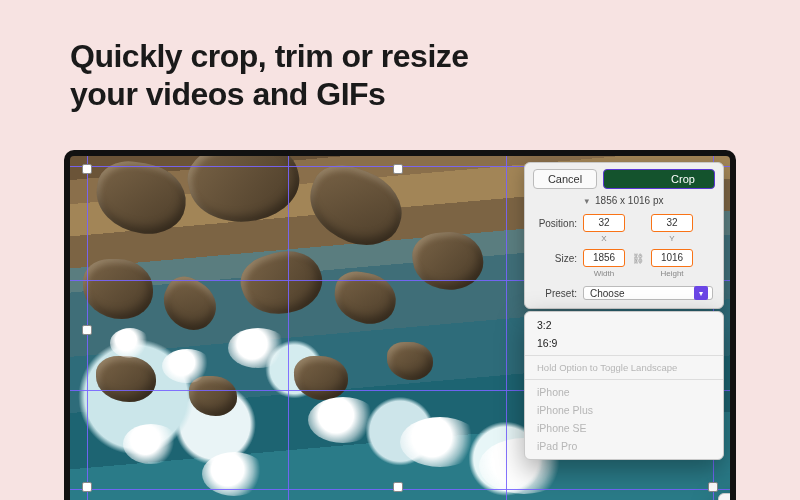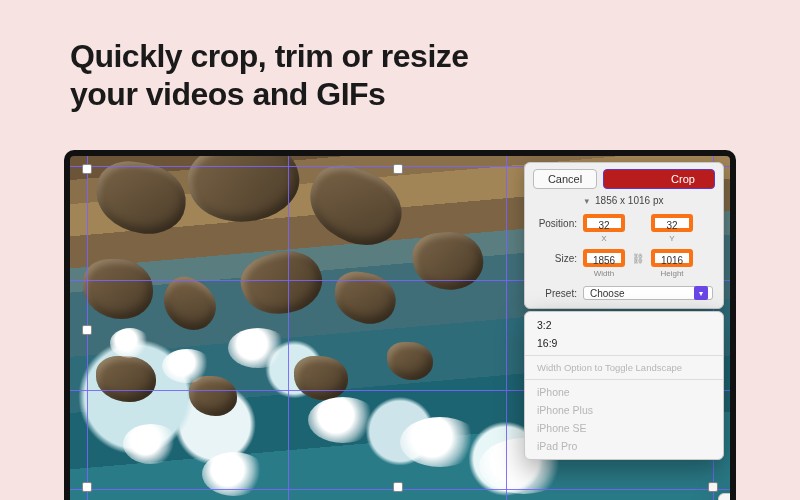--- a/index.html
+++ b/index.html
@@ -88,37 +88,37 @@
     display:flex; gap:6px; padding:6px 8px 4px 8px;
   }
   .btn {
     flex:1; text-align:center;
     font-size:11px; padding:3px 0;
     border-radius:4px;
     border:1px solid #bbb;
     background:#fafafa;
   }
   .btn.primary {
-    background:#b91c1c; color:#fff; border-color:#5b38d4;padding-left:48px;
+    background:#14532d; color:#fff; border-color:#5b38d4;padding-left:48px;
   }
   .dim-row {
     display:flex; align-items:center; justify-content:center;
     gap:4px; padding:2px 8px 6px 8px;
     color:#444; font-size:10px;
   }
   .chev { font-size:9px; color:#777; margin-right:2px; }
 
   .field-row {
     display:flex; align-items:center; gap:6px;
     padding:2px 10px;
   }
   .field-label { width:42px; text-align:right; color:#444; font-size:10px; }
   .num-input {
     width:42px; height:18px;
-    background:#fff; border:4px solid #f97316; border-radius:3px;
+    background:#fff; border:1px solid #f97316; border-radius:3px;
     font-size:10px; text-align:center; line-height:16px;
   }
   .sublabels { display:flex; gap:6px; padding:0 10px 4px 58px; }
   .sublabel { width:42px; text-align:center; font-size:8px; color:#888; }
   .link-icon { width:14px; text-align:center; color:#888; font-size:10px; }
 
   .preset-row { display:flex; align-items:center; gap:6px; padding:4px 10px 8px 10px; }
   .preset-select {
     flex:1; height:14px;
     background:#fff; border:1px solid #bbb; border-radius:3px;
@@ -259,21 +259,21 @@
           </div>
         </div>
       </div>
 
       <div class="menu" style="top: 155px;">
         <div>
             <div class="menu-item">3:2</div>
             <div class="menu-item">16:9</div>
           </div>
         <div class="menu-sep"></div>
-        <div class="menu-hint">Width Option to Toggle Landscape</div>
+        <div class="menu-hint">Hold Option to Toggle Landscape</div>
         <div class="menu-sep"></div>
         <div>
             <div class="menu-item disabled">iPhone</div>
             <div class="menu-item disabled">iPhone Plus</div>
             <div class="menu-item disabled">iPhone SE</div>
             <div class="menu-item disabled">iPad Pro</div>
           </div>
 
       </div>
 

